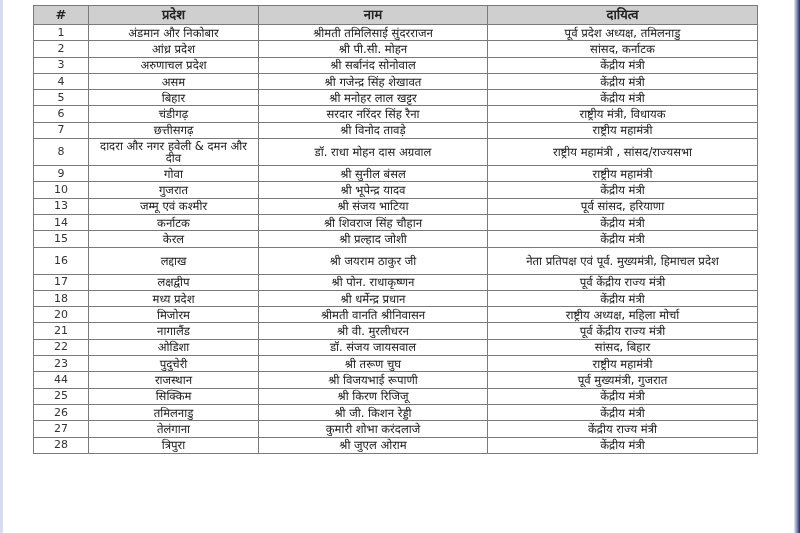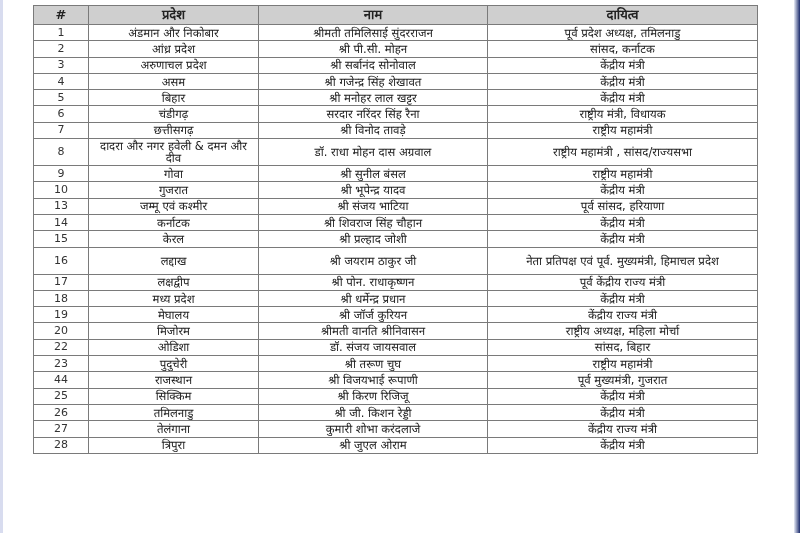--- a/index.html
+++ b/index.html
@@ -139,32 +139,32 @@
         <td class="name">श्री पोन. राधाकृष्णन</td>
         <td class="role">पूर्व केंद्रीय राज्य मंत्री</td>
       </tr>
       <tr>
         <td class="num">18</td>
         <td class="state">मध्य प्रदेश</td>
         <td class="name">श्री धर्मेन्द्र प्रधान</td>
         <td class="role">केंद्रीय मंत्री</td>
       </tr>
       <tr>
-        <td class="num">19</td>
-        <td class="state">मेघालय</td>
-        <td class="name">श्री जॉर्ज कुरियन</td>
-        <td class="role">केंद्रीय राज्य मंत्री</td>
-      </tr>
-      <tr>
         <td class="num">20</td>
         <td class="state">मिजोरम</td>
         <td class="name">श्रीमती वानति श्रीनिवासन</td>
         <td class="role">राष्ट्रीय अध्यक्ष, महिला मोर्चा</td>
       </tr>
       <tr>
+        <td class="num">21</td>
+        <td class="state">नागालैंड</td>
+        <td class="name">श्री वी. मुरलीधरन</td>
+        <td class="role">पूर्व केंद्रीय राज्य मंत्री</td>
+      </tr>
+      <tr>
         <td class="num">22</td>
         <td class="state">ओडिशा</td>
         <td class="name">डॉ. संजय जायसवाल</td>
         <td class="role">सांसद, बिहार</td>
       </tr>
       <tr>
         <td class="num">23</td>
         <td class="state">पुदुचेरी</td>
         <td class="name">श्री तरूण चुघ</td>
         <td class="role">राष्ट्रीय  महामंत्री</td>

